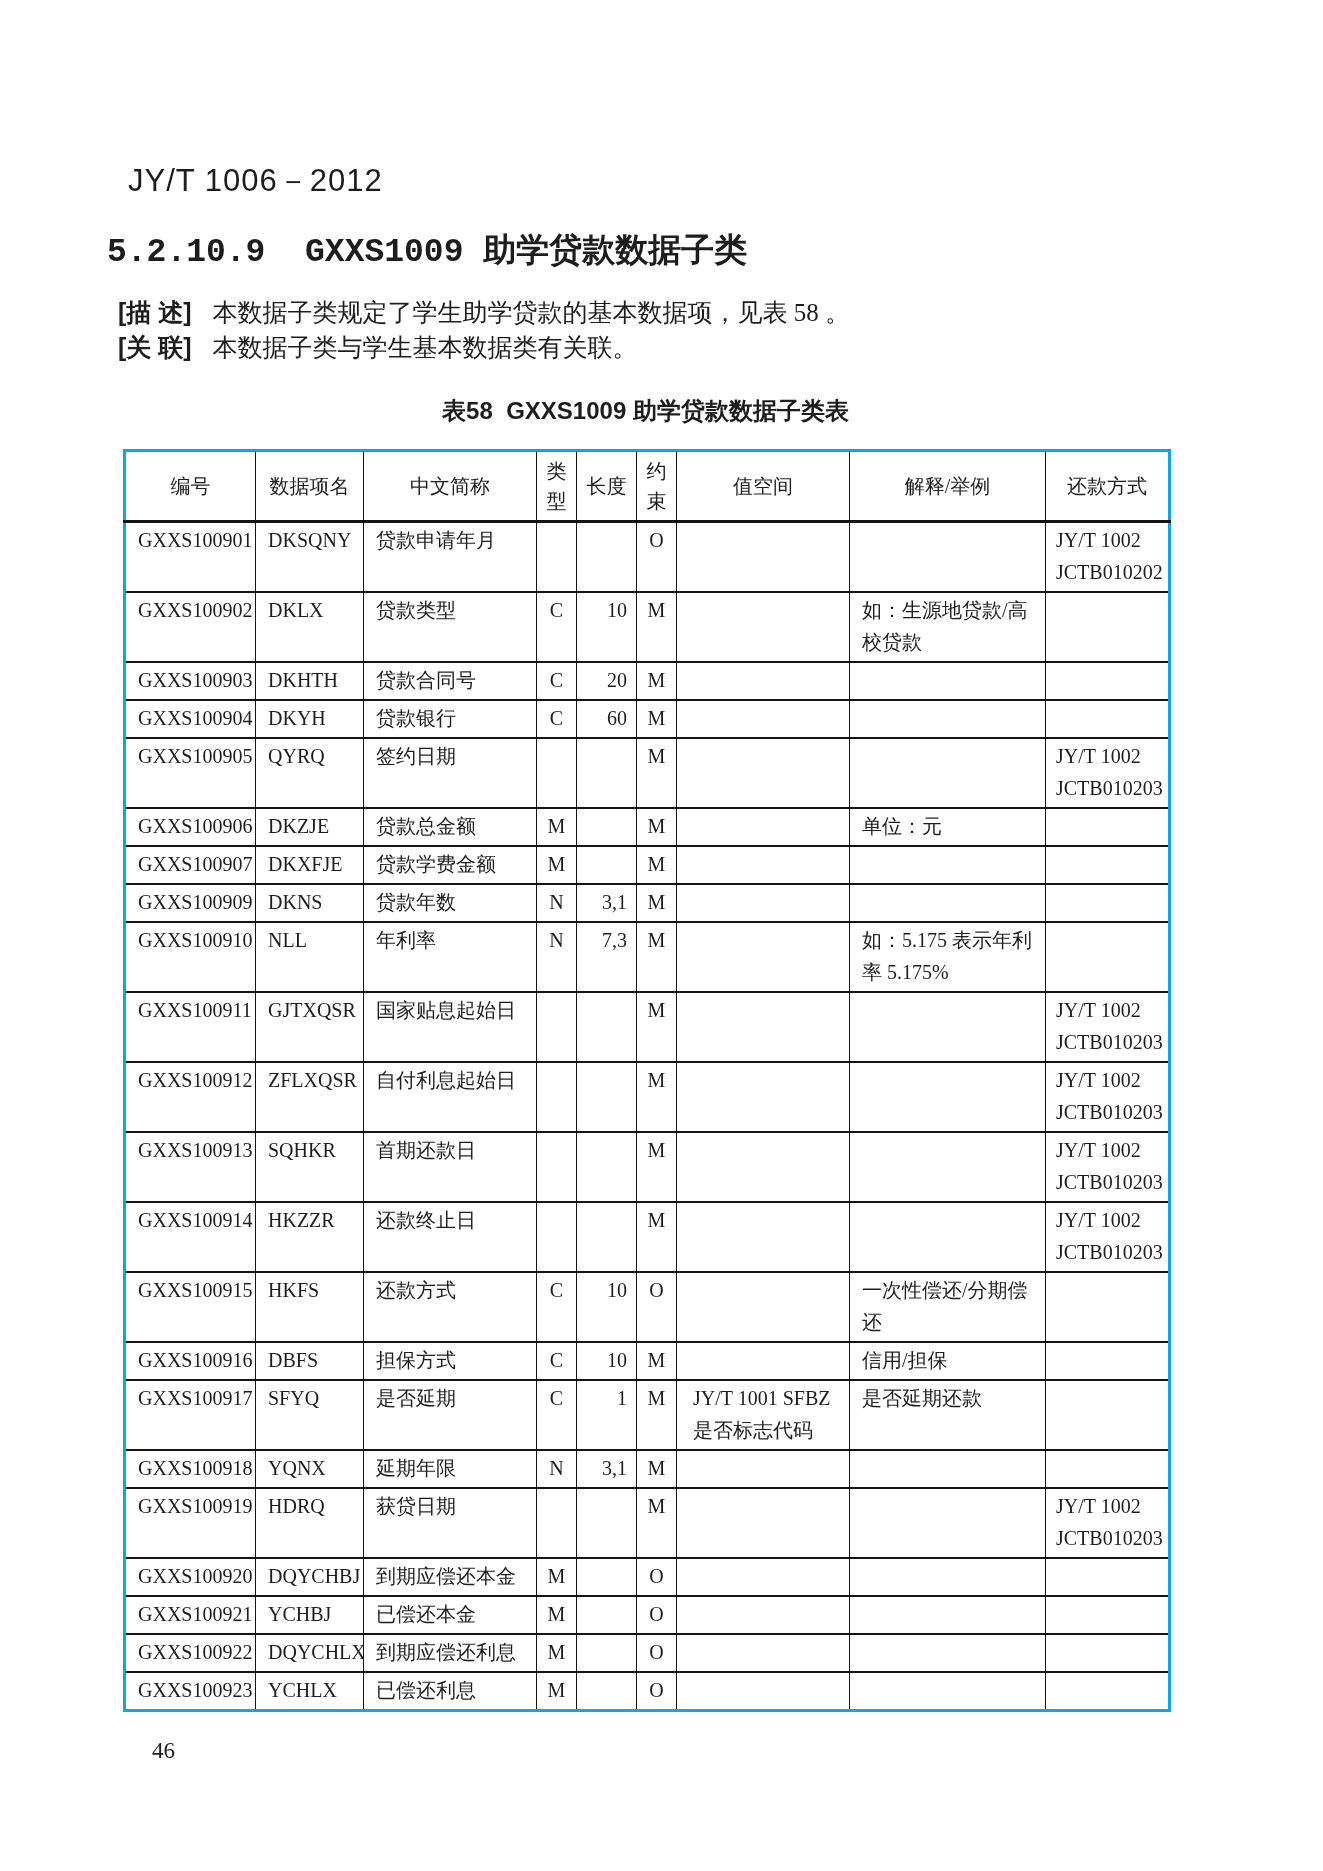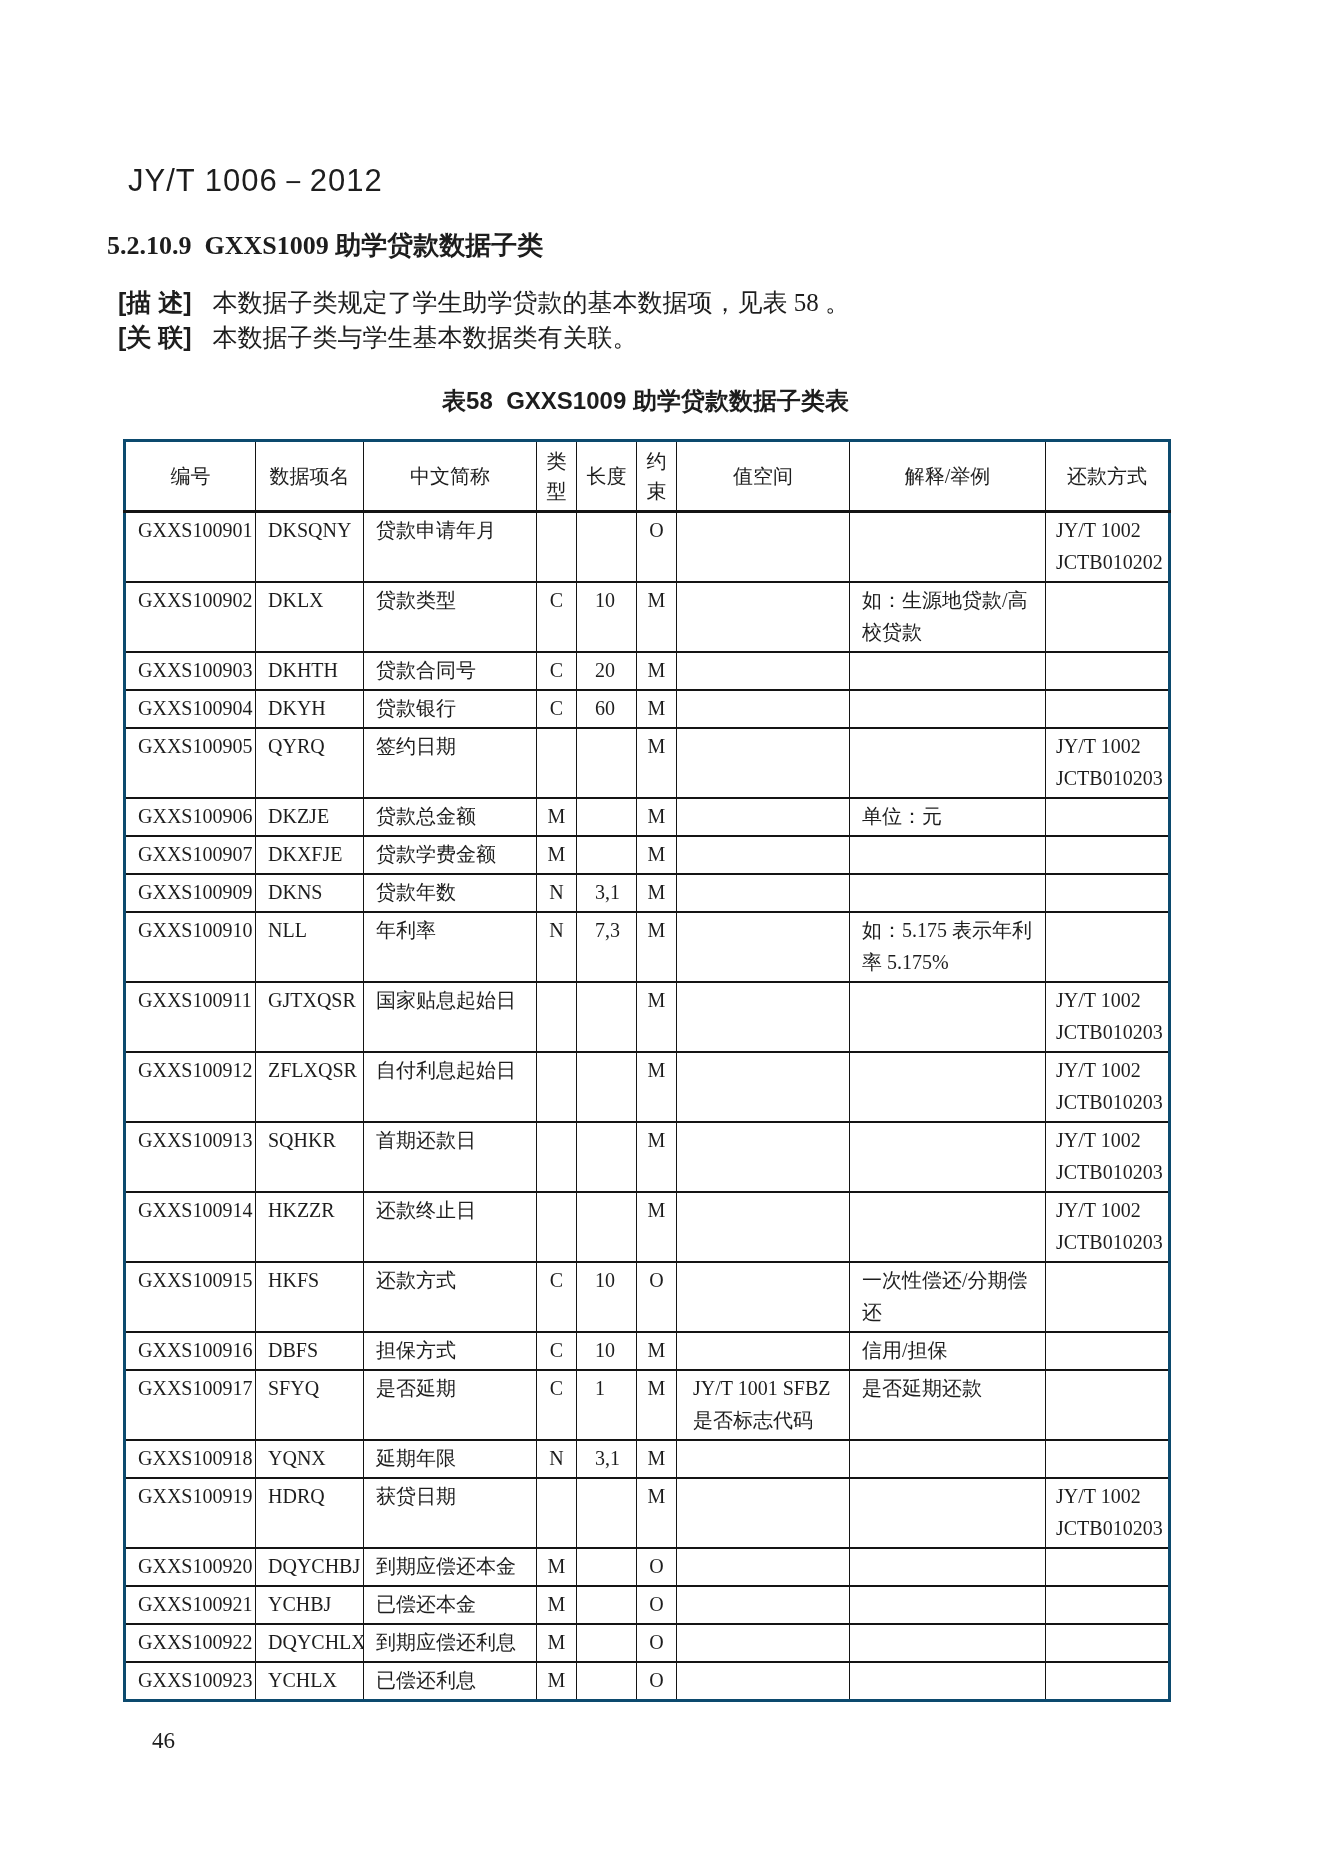--- a/index.html
+++ b/index.html
@@ -20,22 +20,22 @@
   }
   .doc-number {
     margin-left: 128px;
     font-family: "Liberation Sans", sans-serif;
     font-size: 31px;
     letter-spacing: 1px;
     white-space: pre-wrap;
   }
   .section-heading {
     margin: 26px 4px 0 107px;
-    font-family: Liberation Serif, serif;
-    font-size: 26px;
+    font-family: Liberation Mono, monospace;
+    font-size: 33px;
     font-weight: bold;
     white-space: pre-wrap;
   }
   .meta-block { margin: 22px 0 0 118px; }
   .meta-line {
     margin: 0;
     font-size: 25px;
     line-height: 35px;
     white-space: pre-wrap;
   }
@@ -51,21 +51,21 @@
     font-family: "Liberation Sans", sans-serif;
     font-size: 24px;
     font-weight: bold;
     white-space: pre-wrap;
   }
   table.data-table {
     margin: 22px 0 0 123px;
     width: 1045px;
     table-layout: fixed;
     border-collapse: collapse;
-    border: 3px solid #0c4a6e;
+    border: 3px solid #0ea5e9;
     font-size: 20px;
   }
   .data-table th, .data-table td {
     border: 1px solid #141414;
     border-top-width: 2px;
     border-bottom-width: 2px;
     white-space: pre-line;
     overflow: hidden;
   }
   .data-table thead th {
@@ -87,21 +87,21 @@
   .data-table .c1 { width: 108px; }
   .data-table .c2 { width: 173px; }
   .data-table .c3 { width: 40px; margin-left: 43px;  }
   .data-table .c4 { width: 60px;  }
   .data-table .c5 { width: 40px;  }
   .data-table .c6 { width: 173px; }
   .data-table .c7 { width: 196px; }
   .data-table .c8 { width: 124px; }
   
   .data-table td.c3 { text-align: center; padding-left: 2px; padding-right: 2px; }
-  .data-table td.c4 { padding-left: 18px; padding-right: 9px; margin-left: 19px; }
+  .data-table td.c4 { text-align: right; padding-left: 4px; padding-right: 9px; margin-left: 19px; }
   .data-table td.c5 { text-align: center; padding-left: 2px; padding-right: 2px; }
   .data-table td.c6 { padding-left: 16px; padding-right: 6px; margin-top: 16px; }
   .data-table td.c7 { padding-left: 12px; padding-right: 6px; }
   .data-table td.c8 { padding-left: 10px; padding-right: 12px; }
   .page-number {
     margin: 26px 0 0 152px;
     font-size: 23px;
   }
 </style>
 </head>

